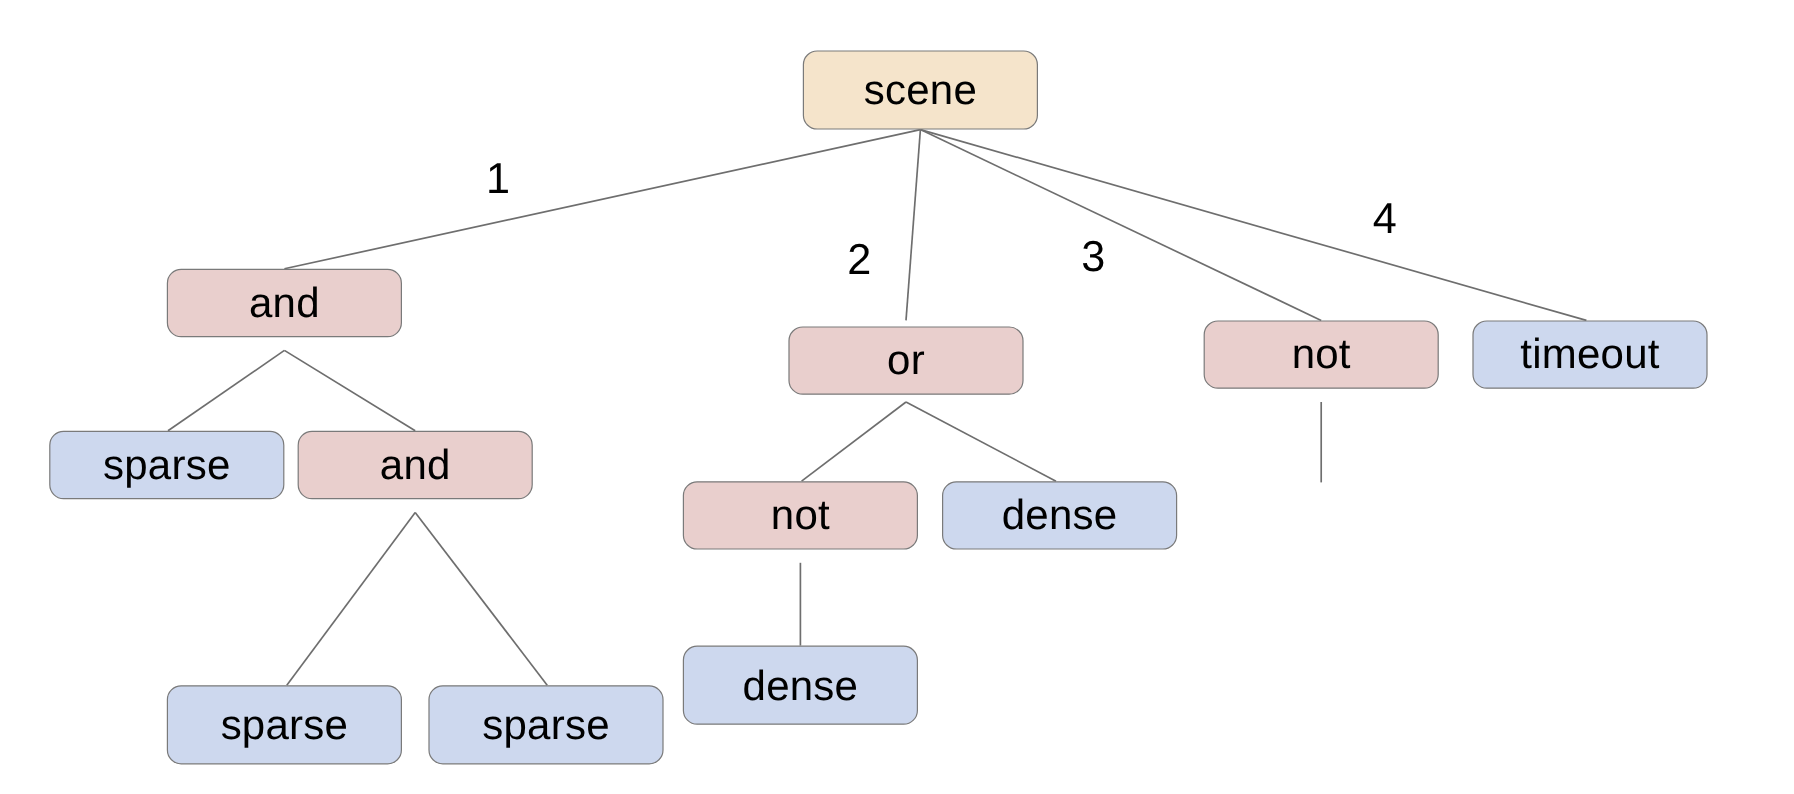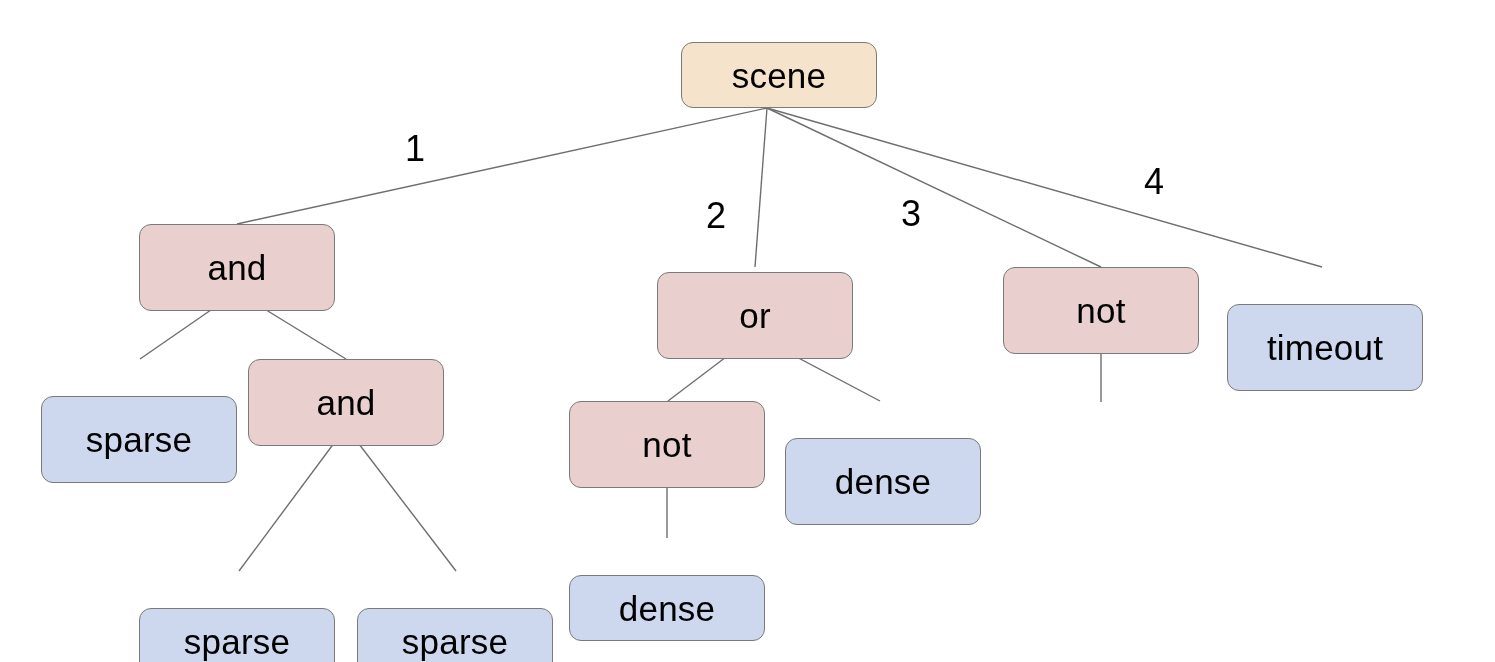--- a/index.html
+++ b/index.html
@@ -22,37 +22,37 @@
     width: 1495px;
     height: 662px;
   }
   #edges line {
     stroke: var(--edge, #6e6e6e);
     stroke-width: 1.4;
   }
   .node {
     position: absolute;
     width: 196px;
-    height: 87px;
+    height: 57px;
     box-sizing: border-box;
     border: 1.6px solid var(--border, #7a7a7a);
     border-radius: 12px;
     display: flex;
     align-items: center;
     justify-content: center;
   }
   .node span {
     font-size: 35px;
     line-height: 1;
     color: var(--text, #000000);
     letter-spacing: 0.2px;
   }
   .node.root { background: var(--root-fill, #f5e4cb); }
   .node.op   { background: var(--op-fill, #e9cfcd); }
-  .node.leaf { background: var(--leaf-fill, #cdd8ee); margin-top: 37px; }
+  .node.leaf { background: var(--leaf-fill, #cdd8ee); }
   .edge-label {
     position: absolute;
     transform: translate(-50%, -50%);
     font-size: 36px;
     line-height: 1;
     color: var(--text, #000000);
   }
 </style>
 </head>
 <body>
@@ -72,21 +72,21 @@
     <line x1="755" y1="335" x2="880" y2="401"></line>
     <line x1="667" y1="469" x2="667" y2="538"></line>
     <line x1="1101" y1="335" x2="1101" y2="402"></line>
   </svg>
 
   <div class="edge-label" style="left:415px; top:149px;">1</div>
   <div class="edge-label" style="left:716px; top:216px;">2</div>
   <div class="edge-label" style="left:911px; top:214px;">3</div>
   <div class="edge-label" style="left:1154px; top:182px;">4</div>
 
-  <div class="node root" style="left:669px; top:42px; height:66px;margin-left:12px;">
+  <div class="node root" style="left:669px; top:42px; height:66px;">
     <span>scene</span>
   </div>
 
   <div class="node op" style="left:139px; top:224px;">
     <span>and</span>
   </div>
 
   <div class="node op" style="left:657px; top:272px;">
     <span>or</span>
   </div>

